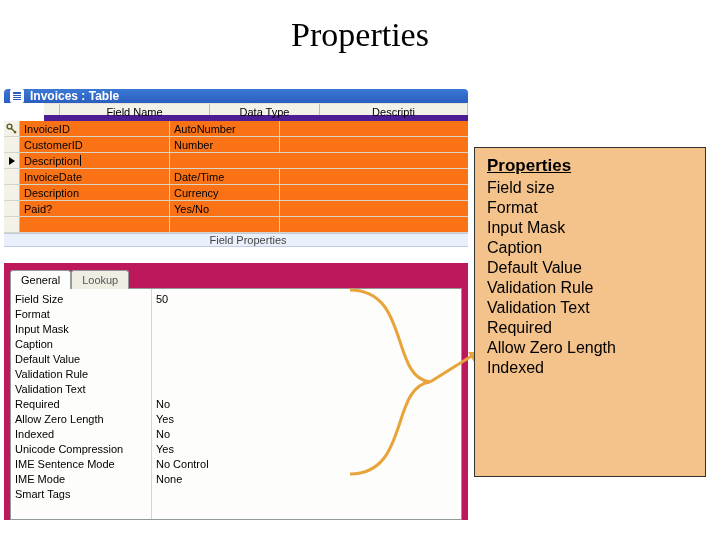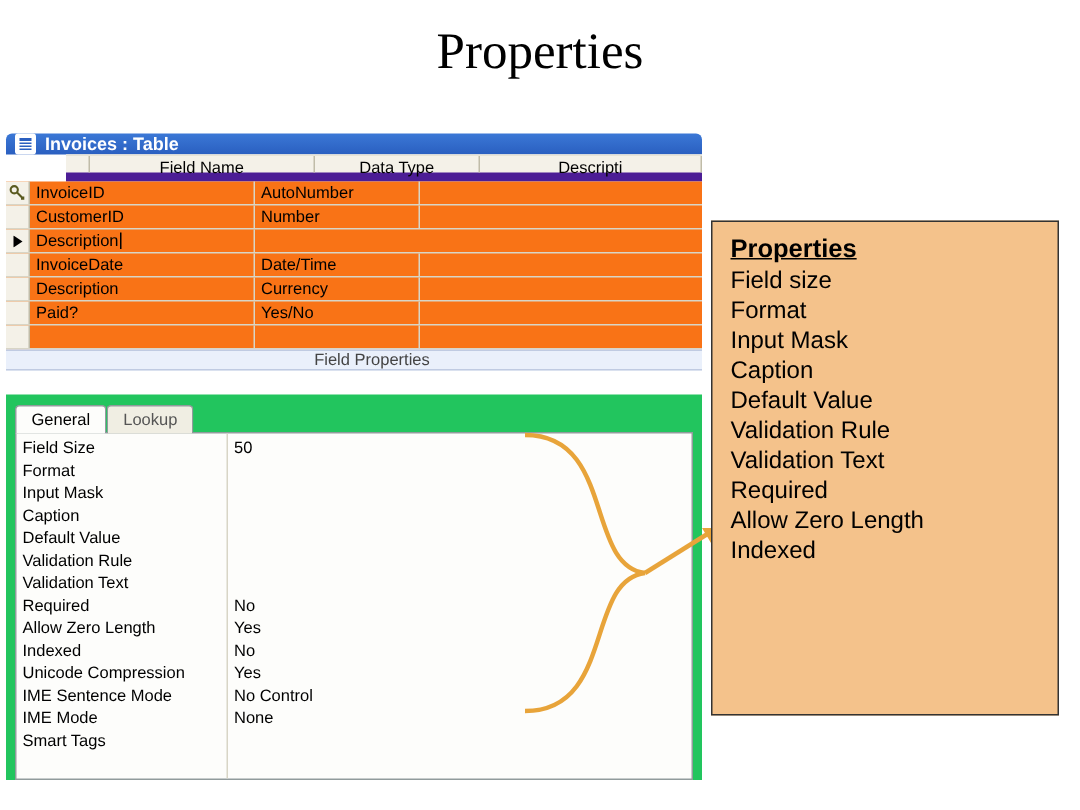--- a/index.html
+++ b/index.html
@@ -17,21 +17,21 @@
   .hc-desc { flex: 1; }
   .grid-body { background: #f97316; }
   .row { display: flex; height: 16px; border-bottom: 1px solid #d8d5c6; }
   .sel { width: 16px; border-right: 1px solid #c0bca8; background: #f4f1e8; display: flex; align-items: center; justify-content: center; }
   .sel svg { display: block; }
   .cell-name { width: 150px; border-right: 1px solid #d8d5c6; padding: 0 4px; display: flex; align-items: center; }
   .cell-type { width: 110px; border-right: 1px solid #d8d5c6; padding: 0 4px; display: flex; align-items: center; }
   .cell-desc { flex: 1; padding: 0 4px; display: flex; align-items: center; }
   .caret { display: inline-block; width: 1px; height: 11px; background: #000; margin-left: 1px; }
   .fp-bar { height: 18px; background: #eaf0fb; color: #444; display: flex; align-items: center; justify-content: center; border-top: 1px solid #c0cbe2; border-bottom: 1px solid #c0cbe2; font-size: 11px; padding-left: 24px; }
-  .tabs-area { background: #22c55e; padding: 6px 6px 0 6px; margin-top: 16px; }
+  .tabs-area { background: #be185d; padding: 6px 6px 0 6px; margin-top: 16px; }
   .tabs { display: flex; gap: 0; }
   .tab { padding: 3px 10px 3px 10px; font-size: 11px; border: 1px solid #919b9c; background: #f7f5ee; border-bottom: none; border-top-left-radius: 3px; border-top-right-radius: 3px; position: relative; top: 1px; }
   .tab.inactive { background: #f0eee3; color: #555; }
   .tab.active { background: #fdfdfb; font-weight: normal; }
   .prop-panel { border: 1px solid #919b9c; background: #fdfdfb; height: 232px; display: flex; }
   .prop-names { width: 140px; padding: 3px 4px; }
   .prop-vals { flex: 1; padding: 3px 4px; border-left: 1px solid #d8d5c6; }
   .pline { height: 15px; line-height: 15px; font-size: 11px; color: #000; }
   .callout-box { position: absolute; left: 474px; top: 147px; width: 232px; height: 330px; background: #f4c28b; border: 1px solid #333; padding: 8px 12px; }
   .callout-title { font: bold 17px Arial, sans-serif; text-decoration: underline; color: #000; margin-bottom: 2px; }

